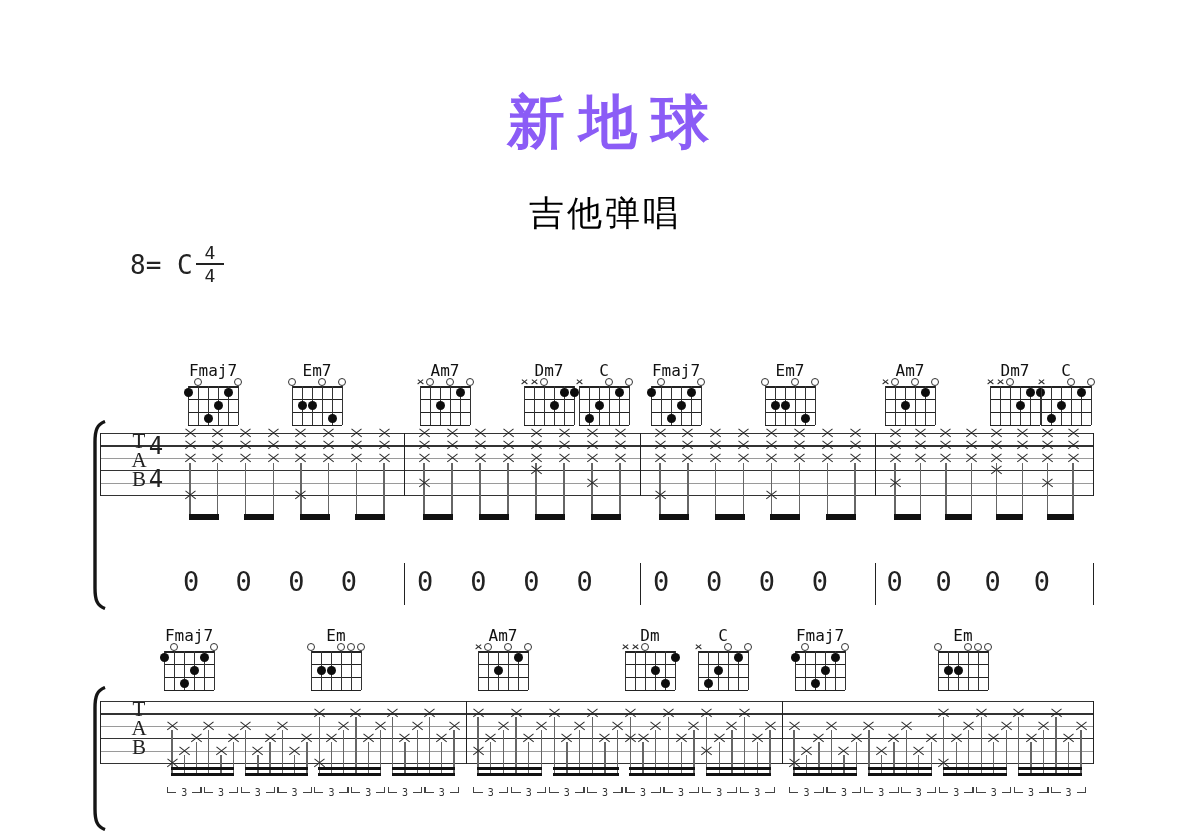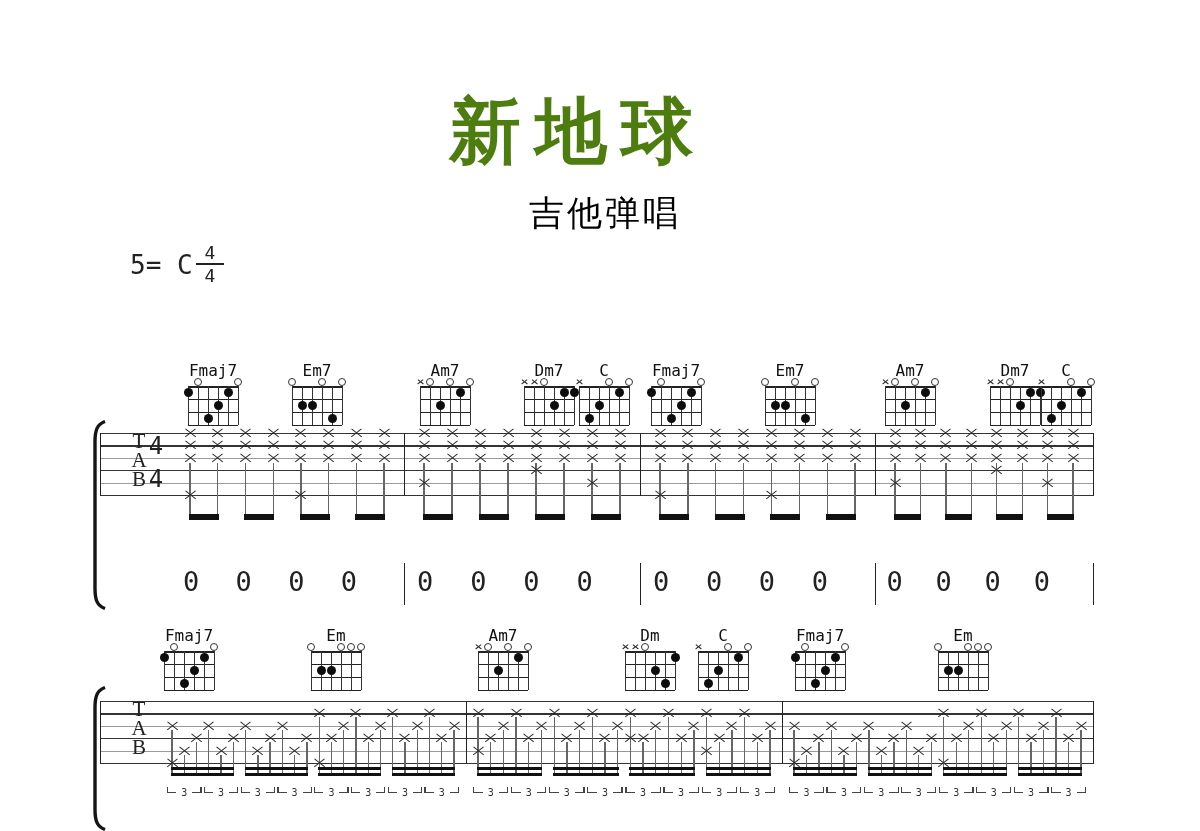--- a/index.html
+++ b/index.html
@@ -1,20 +1,20 @@
 <!DOCTYPE html>
 <html><head>
 <meta charset="utf-8">
 <style>
   html,body{margin:0;padding:0;background:#fff;}
   .sheet{position:relative;width:1200px;height:831px;background:#ffffff;overflow:hidden;
          font-family:"DejaVu Sans",sans-serif;color:#111;}
   .abs{position:absolute;}
   .title{left:0;width:1156px;top:84px;text-align:center;font-family:"Liberation Serif","DejaVu Serif",serif;
-         font-weight:bold;font-size:72px;letter-spacing:14px;color:#4d7c0f;}
+         font-weight:bold;font-size:58px;letter-spacing:14px;color:#8b5cf6;padding-left:37px;}
   .subtitle{left:0;width:1210px;top:190px;text-align:center;font-size:35px;letter-spacing:3px;
             font-family:"Liberation Sans","DejaVu Sans",sans-serif;color:#000;}
   .artist{left:945px;top:203px;width:125px;text-align:center;font-size:26px;letter-spacing:1px;color:#000;}
   .keyline{left:130px;top:250px;font-family:"DejaVu Sans Mono",monospace;font-size:26px;color:#222;}
   .frac{position:absolute;left:196px;top:243px;width:28px;text-align:center;
         font-family:"DejaVu Sans Mono",monospace;font-size:18px;line-height:19px;color:#222;}
   .fracbar{display:block;height:2px;background:#222;margin:1px 0;}
   .sline{position:absolute;height:1.3px;}
   .bline{position:absolute;width:1.4px;background:#222;}
   .stem{position:absolute;width:1.3px;background:#666;}
@@ -31,21 +31,21 @@
   .zero{position:absolute;width:30px;text-align:center;font-family:"DejaVu Sans Mono",monospace;font-size:27px;color:#222;}
   .trip3{position:absolute;width:14px;text-align:center;font-family:"DejaVu Sans Mono",monospace;font-size:10px;color:#333;line-height:10px;background:#fff;}
   .tbr{position:absolute;background:#444;}
 </style>
 </head>
 <body>
 
 <div class="sheet">
   <div class="abs title">新地球</div>
   <div class="abs subtitle">吉他弹唱</div>
-  <div class="abs keyline">5= C</div>
+  <div class="abs keyline">8= C</div>
   <div class="frac">
     <span>4</span>
     <span class="fracbar"></span>
     <span>4</span>
   </div>
   <div id="sys1">
       <div class="abs" style="left: 163px; top: 361px; width: 100px; height: 70px;">
         <div class="chordlabel" style="left: 0px; top: 0px;">Fmaj7</div>
         <div class="om" style="left: 31.4px; top: 17px;"></div>
         <div class="om" style="left: 71.4px; top: 17px;"></div>

